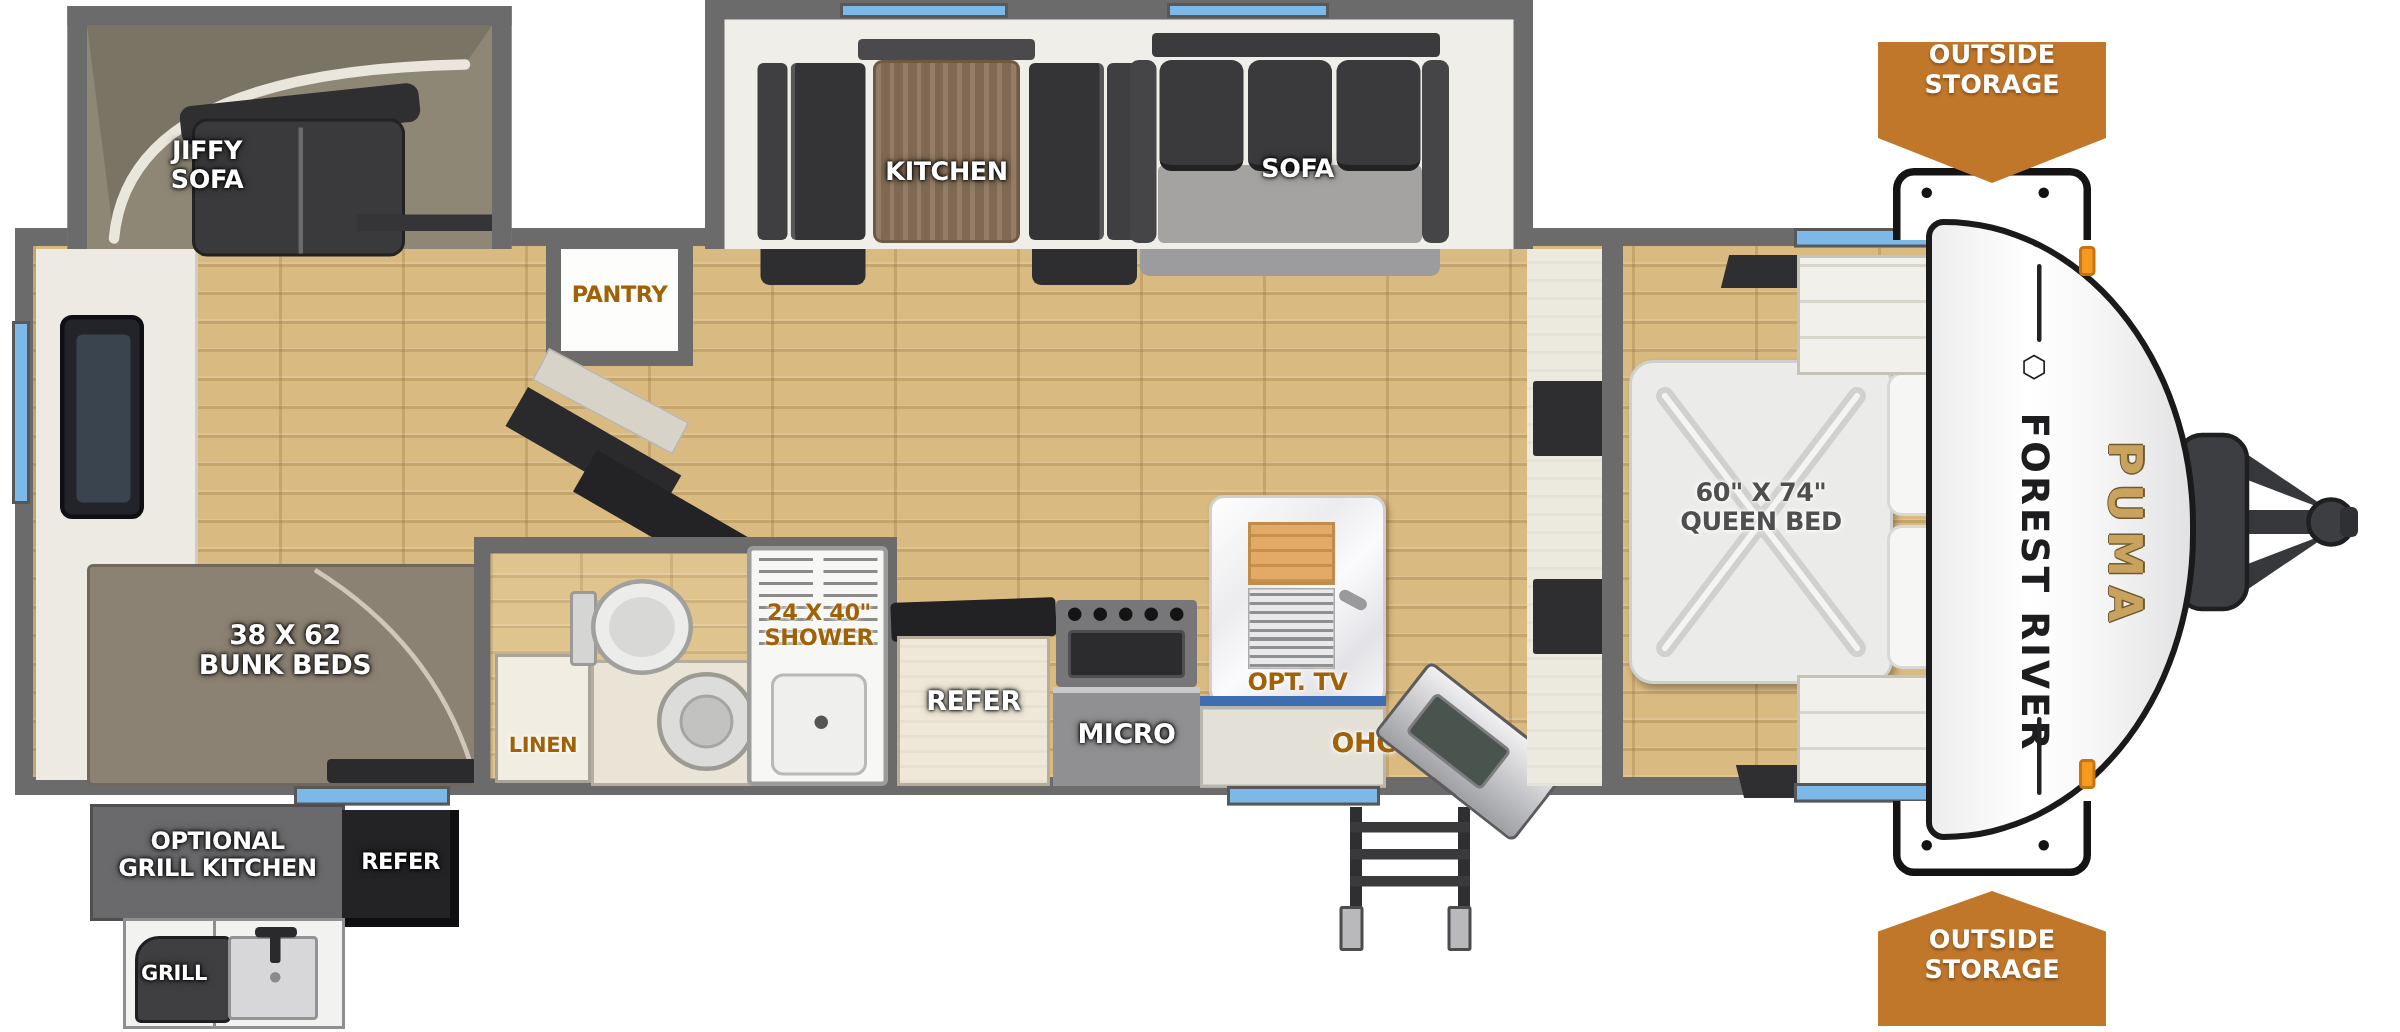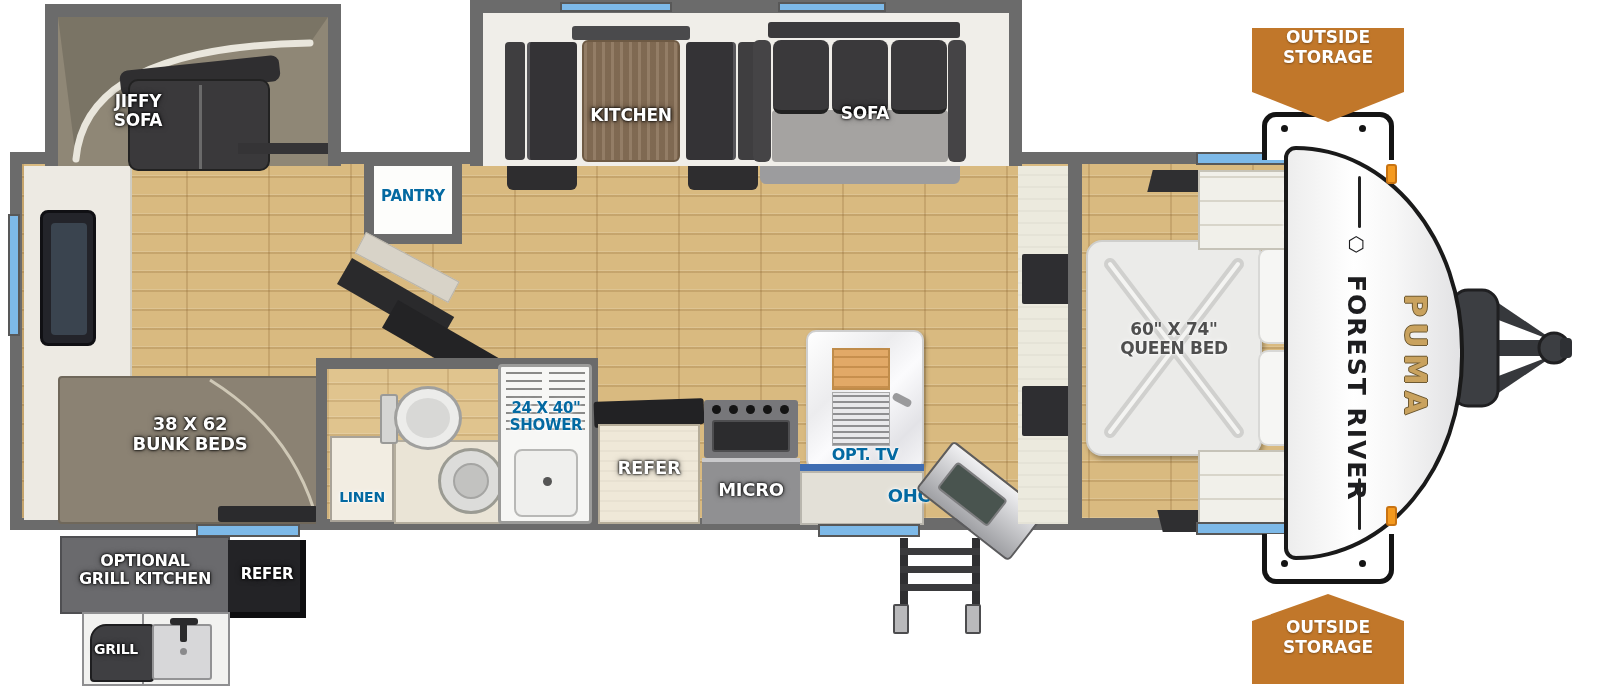--- a/index.html
+++ b/index.html
@@ -11,21 +11,21 @@
       repeating-linear-gradient(90deg, rgba(130,90,40,.22) 0 2px, rgba(0,0,0,0) 2px 82px),
       repeating-linear-gradient(0deg, rgba(255,255,255,.14) 0 1px, rgba(0,0,0,0) 1px 17px, rgba(120,80,30,.20) 17px 19px);}
   .floor2{background-color:#e0c48e;
     background-image:
       repeating-linear-gradient(90deg, rgba(130,90,40,.18) 0 2px, rgba(0,0,0,0) 2px 60px),
       repeating-linear-gradient(0deg, rgba(255,255,255,.14) 0 1px, rgba(0,0,0,0) 1px 15px, rgba(120,80,30,.16) 15px 17px);}
   .wallbox{border:12px solid #6b6b6b;}
   .lbl{position:absolute;box-sizing:border-box;font-weight:bold;color:#fff;text-align:center;
        white-space:pre-line;line-height:1.1;letter-spacing:-.3px;
        text-shadow:0 0 3px rgba(0,0,0,.95),0 0 2px rgba(0,0,0,.9),0 0 6px rgba(0,0,0,.55);}
-  .lbl.dark{color:#0369a1;text-shadow:0 0 3px rgba(255,255,255,.95),0 0 2px rgba(255,255,255,.95),0 0 6px rgba(255,255,255,.7);}
+  .lbl.dark{color:#a16207;text-shadow:0 0 3px rgba(255,255,255,.95),0 0 2px rgba(255,255,255,.95),0 0 6px rgba(255,255,255,.7);}
   .window{background:#7db9e8;border:2px solid #585858;}
   .vtext{writing-mode:vertical-rl;}
   .banner{background:#c1772a;color:#fff;display:flex;justify-content:center;
           font-weight:bold;text-align:center;white-space:pre-line;line-height:1.15;
           text-shadow:0 1px 2px rgba(0,0,0,.35);}
   .marble{background:linear-gradient(135deg,#ffffff 0%,#ececee 35%,#fbfbfd 55%,#e3e3e7 80%,#f6f6f8 100%);}
   .dots{background:#141414;border-radius:50%;}
 </style>
 </head>
 <body>

